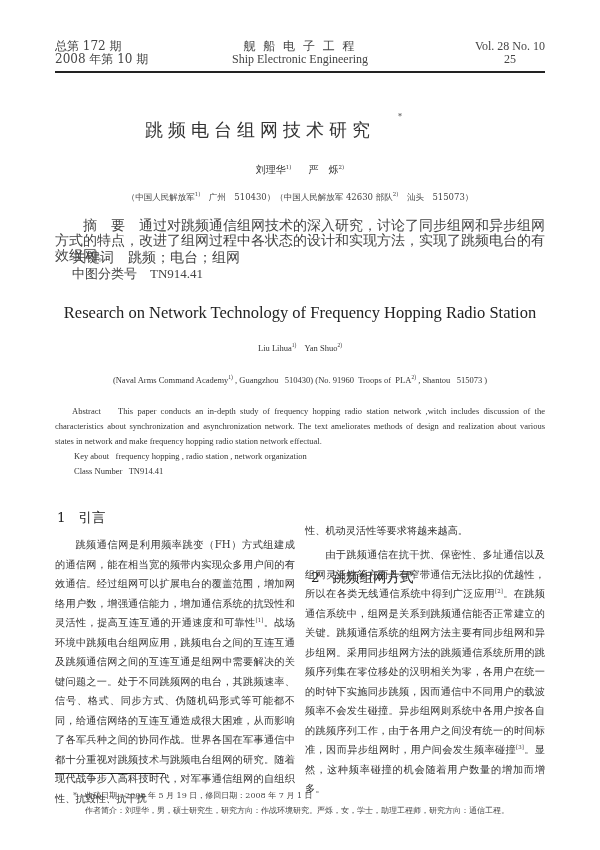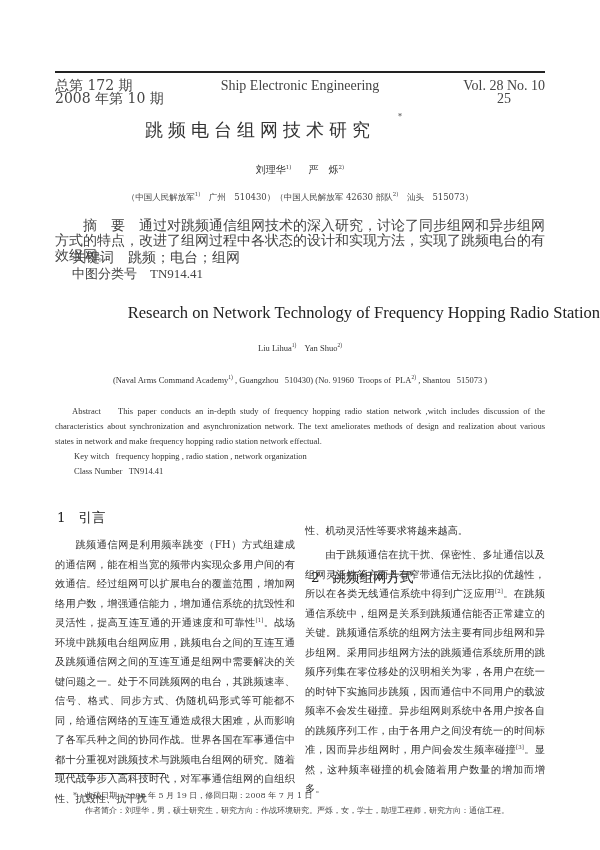--- a/index.html
+++ b/index.html
@@ -1,30 +1,30 @@
 <!DOCTYPE html>
 <html><head>
 <meta charset="utf-8">
 <style>
   html, body { margin: 0; padding: 0; background: #ffffff; }
   body { width: 600px; height: 850px; position: relative; overflow: hidden; color: #333; font-family: "DejaVu Serif", "Liberation Serif", serif; }
   .abs { position: absolute; }
-  .hdr { font-size: 14px; color: #444; line-height: 13px; margin-top: 39px; }
+  .hdr { font-size: 12px; color: #444; line-height: 13px; }
   .hdr-left { left: 55px; top: 40px; }
   .hdr-center { left: 200px; width: 200px; top: 40px; text-align: center; }
   .hdr-right { right: 55px; top: 40px; text-align: center; }
   .hdr-rule { left: 55px; width: 490px; top: 71px; height: 2px; background: #222; }
   .title-cn { left: 0; width: 520px; top: 118px; text-align: center; font-size: 18px; letter-spacing: 5px; color: #333; }
   .title-star { left: 398px; top: 112px; font-size: 8px; }
   .authors-cn { left: 0; width: 600px; top: 163px; text-align: center; font-size: 10px; word-spacing: 14px; }
   .affil-cn { left: 0; width: 600px; top: 192px; text-align: center; font-size: 8.5px; color: #444; white-space: pre; }
   .abs-cn { left: 55px; width: 490px; top: 218px; font-size: 14px; line-height: 15px; text-indent: 2em; color: #444; }
   .kw-cn { left: 72px; top: 250px; font-size: 14px; line-height: 15px; color: #444; white-space: pre; }
   .cls-cn { left: 72px; top: 265px; font-size: 13px; color: #444; white-space: pre; }
-  .title-en { left: 0; width: 600px; top: 303px; text-align: right; font-family: "Liberation Serif", serif; font-size: 16.5px; color: #222; }
+  .title-en { left: 0; width: 600px; top: 303px; text-align: center; font-family: "Liberation Serif", serif; font-size: 16.5px; color: #222; }
   .authors-en { left: 0; width: 600px; top: 343px; text-align: center; font-family: "Liberation Serif", serif; font-size: 8.5px; white-space: pre; }
   .affil-en { left: 0; width: 600px; top: 375px; text-align: center; font-family: "Liberation Serif", serif; font-size: 8.5px; white-space: pre; color: #333; }
   .abs-en { left: 55px; width: 490px; top: 404px; font-family: "Liberation Serif", serif; font-size: 8.5px; line-height: 15px; text-indent: 2em; text-align: justify; color: #333; }
   .kw-en { left: 74px; top: 451px; font-family: "Liberation Serif", serif; font-size: 8.5px; white-space: pre; }
   .cls-en { left: 74px; top: 466px; font-family: "Liberation Serif", serif; font-size: 8.5px; white-space: pre; }
   .sec-head { font-size: 13.5px; color: #222; white-space: pre; }
   .body-col { font-size: 10.2px; line-height: 19.5px; color: #333; text-align: justify; }
   .col1 { left: 55px; width: 240px; }
   .col2 { left: 305px; width: 240px; }
   .para { text-indent: 2em; margin: 0; }
@@ -35,20 +35,21 @@
   sup { font-size: 5.5px; vertical-align: super; line-height: 0; }
 </style>
 </head>
 <body>
 
 <div class="abs hdr hdr-left">
   <div>总第 172 期</div>
   <div>2008 年第 10 期</div>
 </div>
 <div class="abs hdr hdr-center">
+  <div style="letter-spacing:2px;">舰 船 电 子 工 程</div>
   <div style="font-family:'Liberation Serif',serif;">Ship Electronic Engineering</div>
 </div>
 <div class="abs hdr hdr-right" style="font-family:'Liberation Serif',serif;">
   <div>Vol. 28 No. 10</div>
   <div>25</div>
 </div>
 <div class="abs hdr-rule"></div>
 
 <div class="abs title-cn">跳频电台组网技术研究</div>
 <div class="abs title-star">*</div>
@@ -66,21 +67,21 @@
 <div class="abs kw-cn"><span>关键词</span>　<span>跳频；电台；组网</span></div>
 <div class="abs cls-cn"><span>中图分类号</span>　<span style="font-family:'Liberation Serif',serif;">TN914.41</span></div>
 
 <div class="abs title-en">Research on Network Technology of Frequency Hopping Radio Station</div>
 <div class="abs authors-en"><span><span>Liu Lihua</span><sup>1)</sup></span>    <span><span>Yan Shuo</span><sup>2)</sup></span></div>
 <div class="abs affil-en"><span>(Naval Arms Command Academy</span><sup>1)</sup><span> , Guangzhou   510430) (No. 91960  Troops of  PLA</span><sup>2)</sup><span> , Shantou   515073 )</span></div>
 
 <div class="abs abs-en">
   <span>Abstract</span>&nbsp;&nbsp;&nbsp;&nbsp;<span>This paper conducts an in-depth study of frequency hopping radio station network ,witch includes discussion of the characteristics about synchronization and asynchronization network. The text ameliorates methods of design and realization about various states in network and make frequency hopping radio station network effectual.</span>
 </div>
-<div class="abs kw-en"><span>Key witch</span>   <span>frequency hopping , radio station , network organization</span></div>
+<div class="abs kw-en"><span>Key about</span>   <span>frequency hopping , radio station , network organization</span></div>
 <div class="abs cls-en"><span>Class Number</span>   <span>TN914.41</span></div>
 
 <div class="abs sec-head" style="left:57px; top:509px;"><span>1</span>   <span>引言</span></div>
 <div class="abs body-col col1" style="top:535px;">
   <p class="para"><span>跳频通信网是利用频率跳变（FH）方式组建成的通信网，能在相当宽的频带内实现众多用户间的有效通信。经过组网可以扩展电台的覆盖范围，增加网络用户数，增强通信能力，增加通信系统的抗毁性和灵活性，提高互连互通的开通速度和可靠性</span><sup>[1]</sup><span>。战场环境中跳频电台组网应用，跳频电台之间的互连互通及跳频通信网之间的互连互通是组网中需要解决的关键问题之一。处于不同跳频网的电台，其跳频速率、信号、格式、同步方式、伪随机码形式等可能都不同，给通信网络的互连互通造成很大困难，从而影响了各军兵种之间的协同作战。世界各国在军事通信中都十分重视对跳频技术与跳频电台组网的研究。随着现代战争步入高科技时代，对军事通信组网的自组织性、抗毁性、抗干扰</span></p>
 </div>
 
 <div class="abs body-col col2" style="top:508px;margin-top:13px;">性、机动灵活性等要求将越来越高。</div>
 <div class="abs sec-head" style="left:311px; top:521px;margin-top:48px;"><span>2</span>   <span>跳频组网方式</span></div>
 <div class="abs body-col col2" style="top:545px;">

